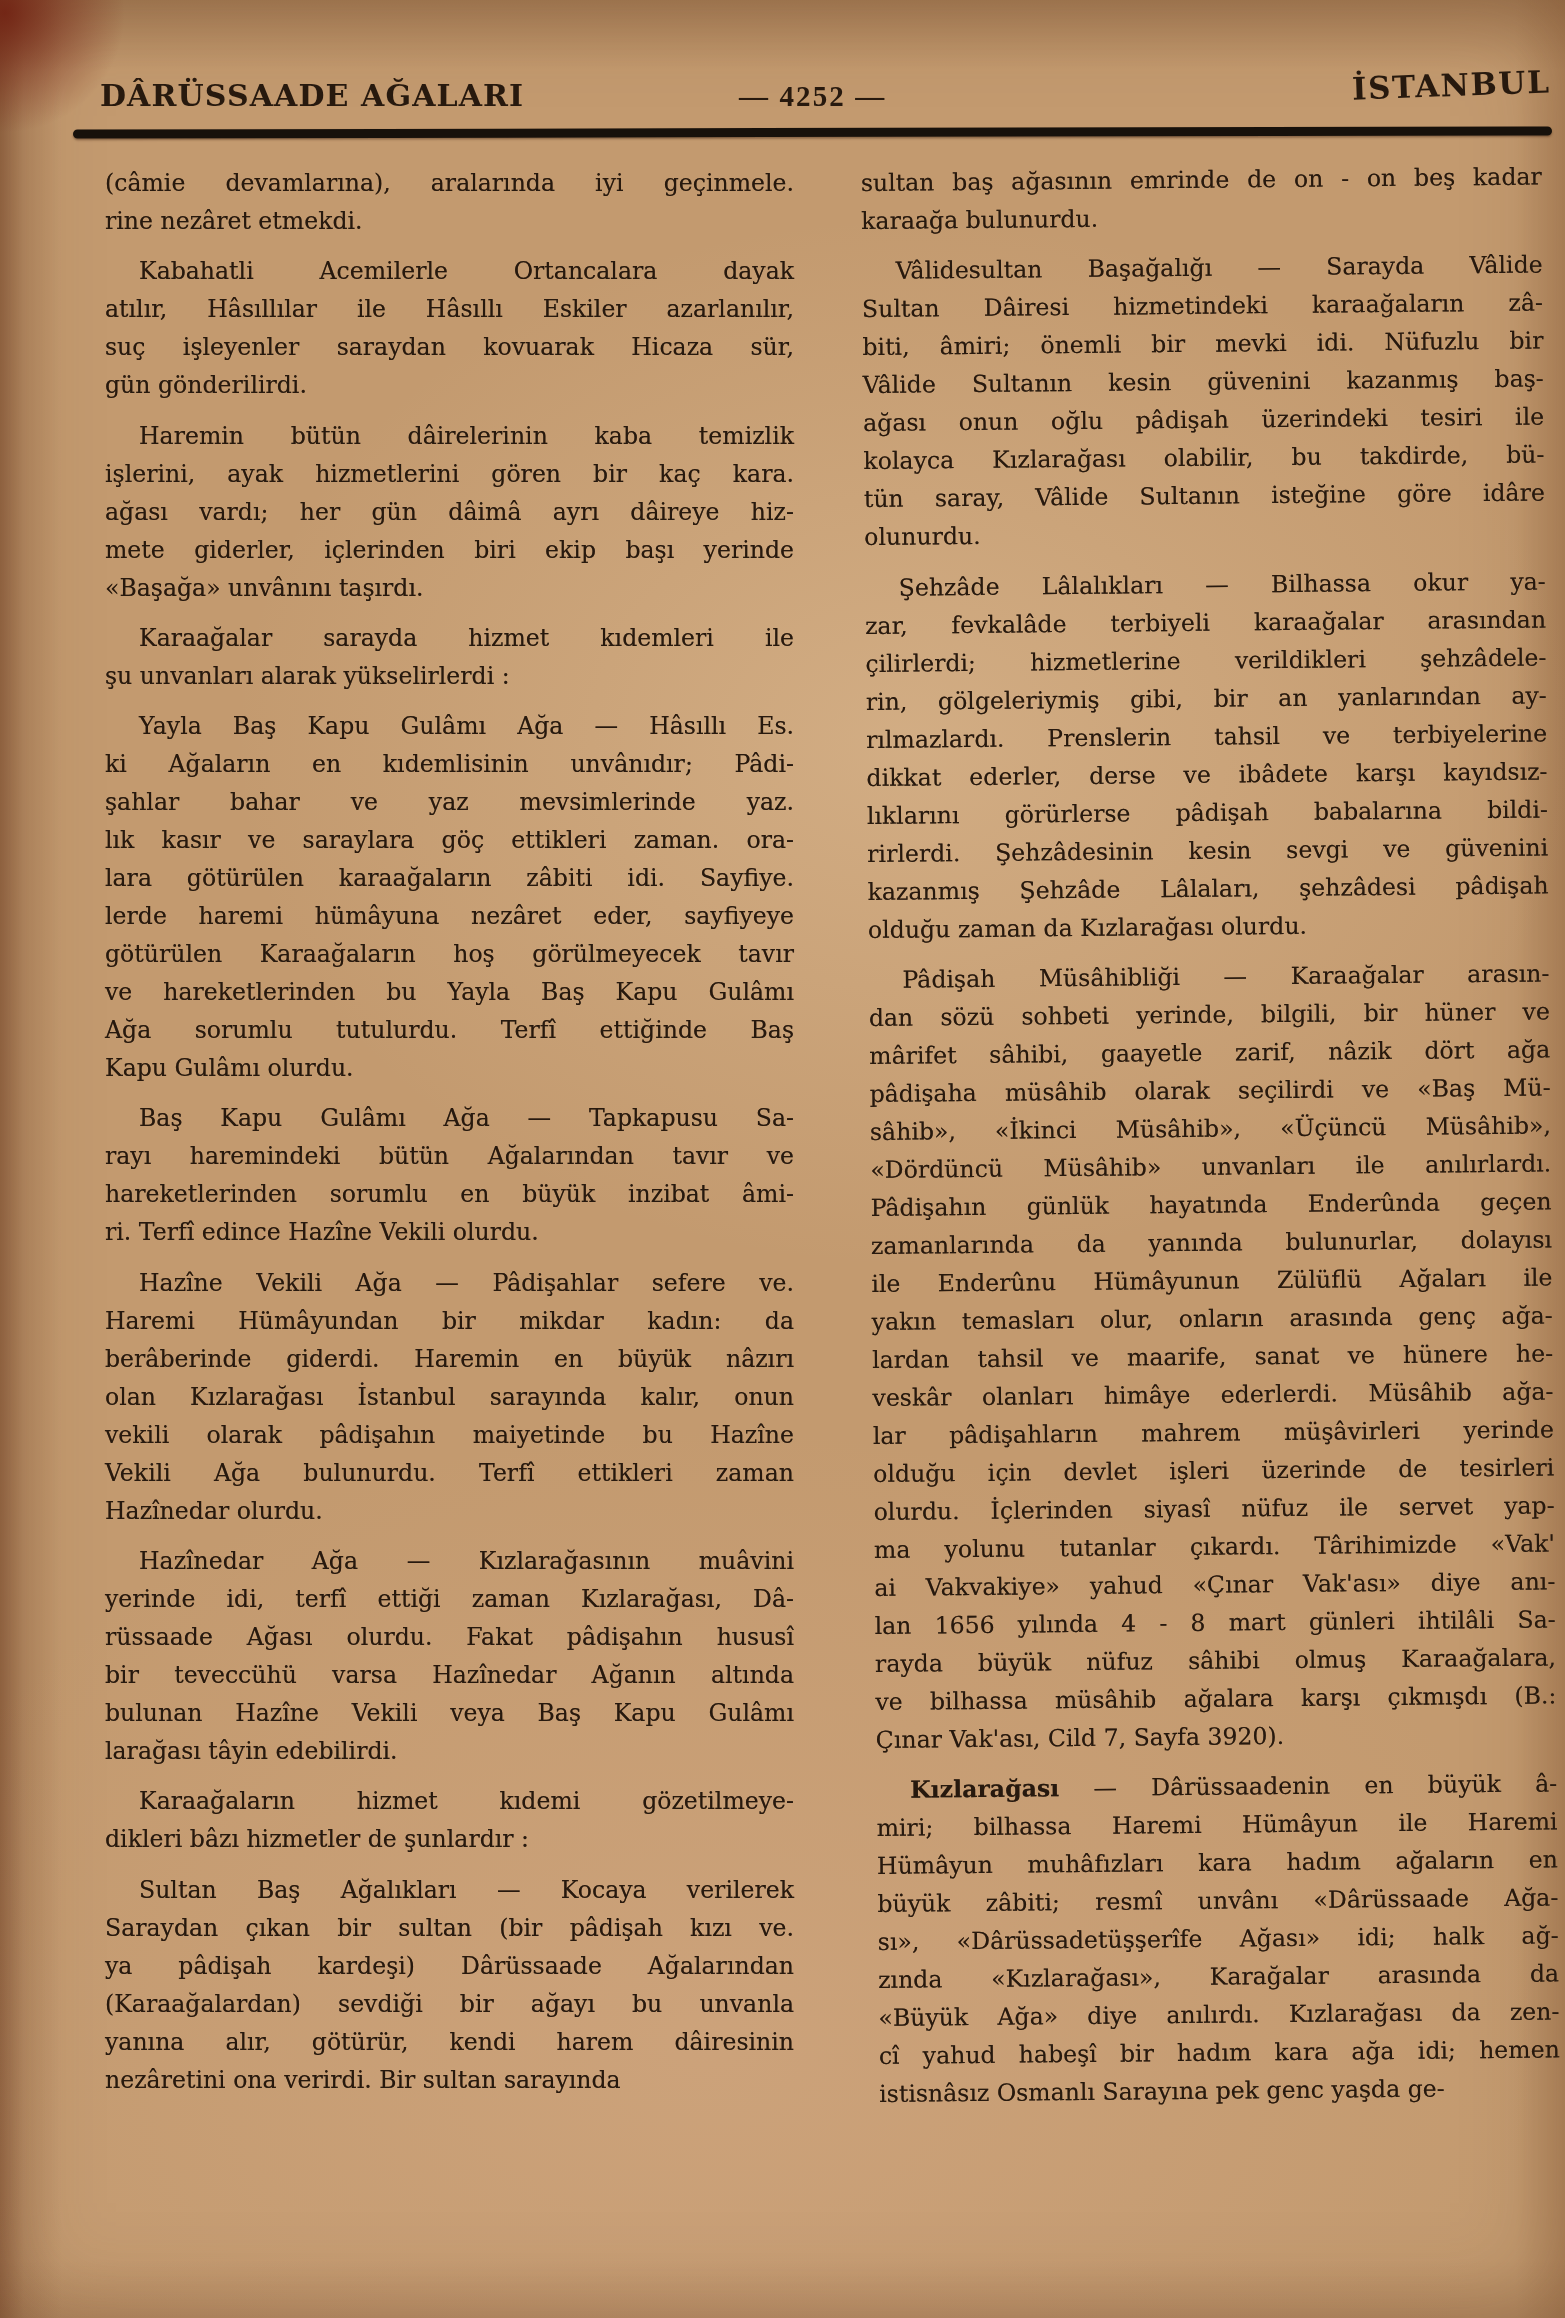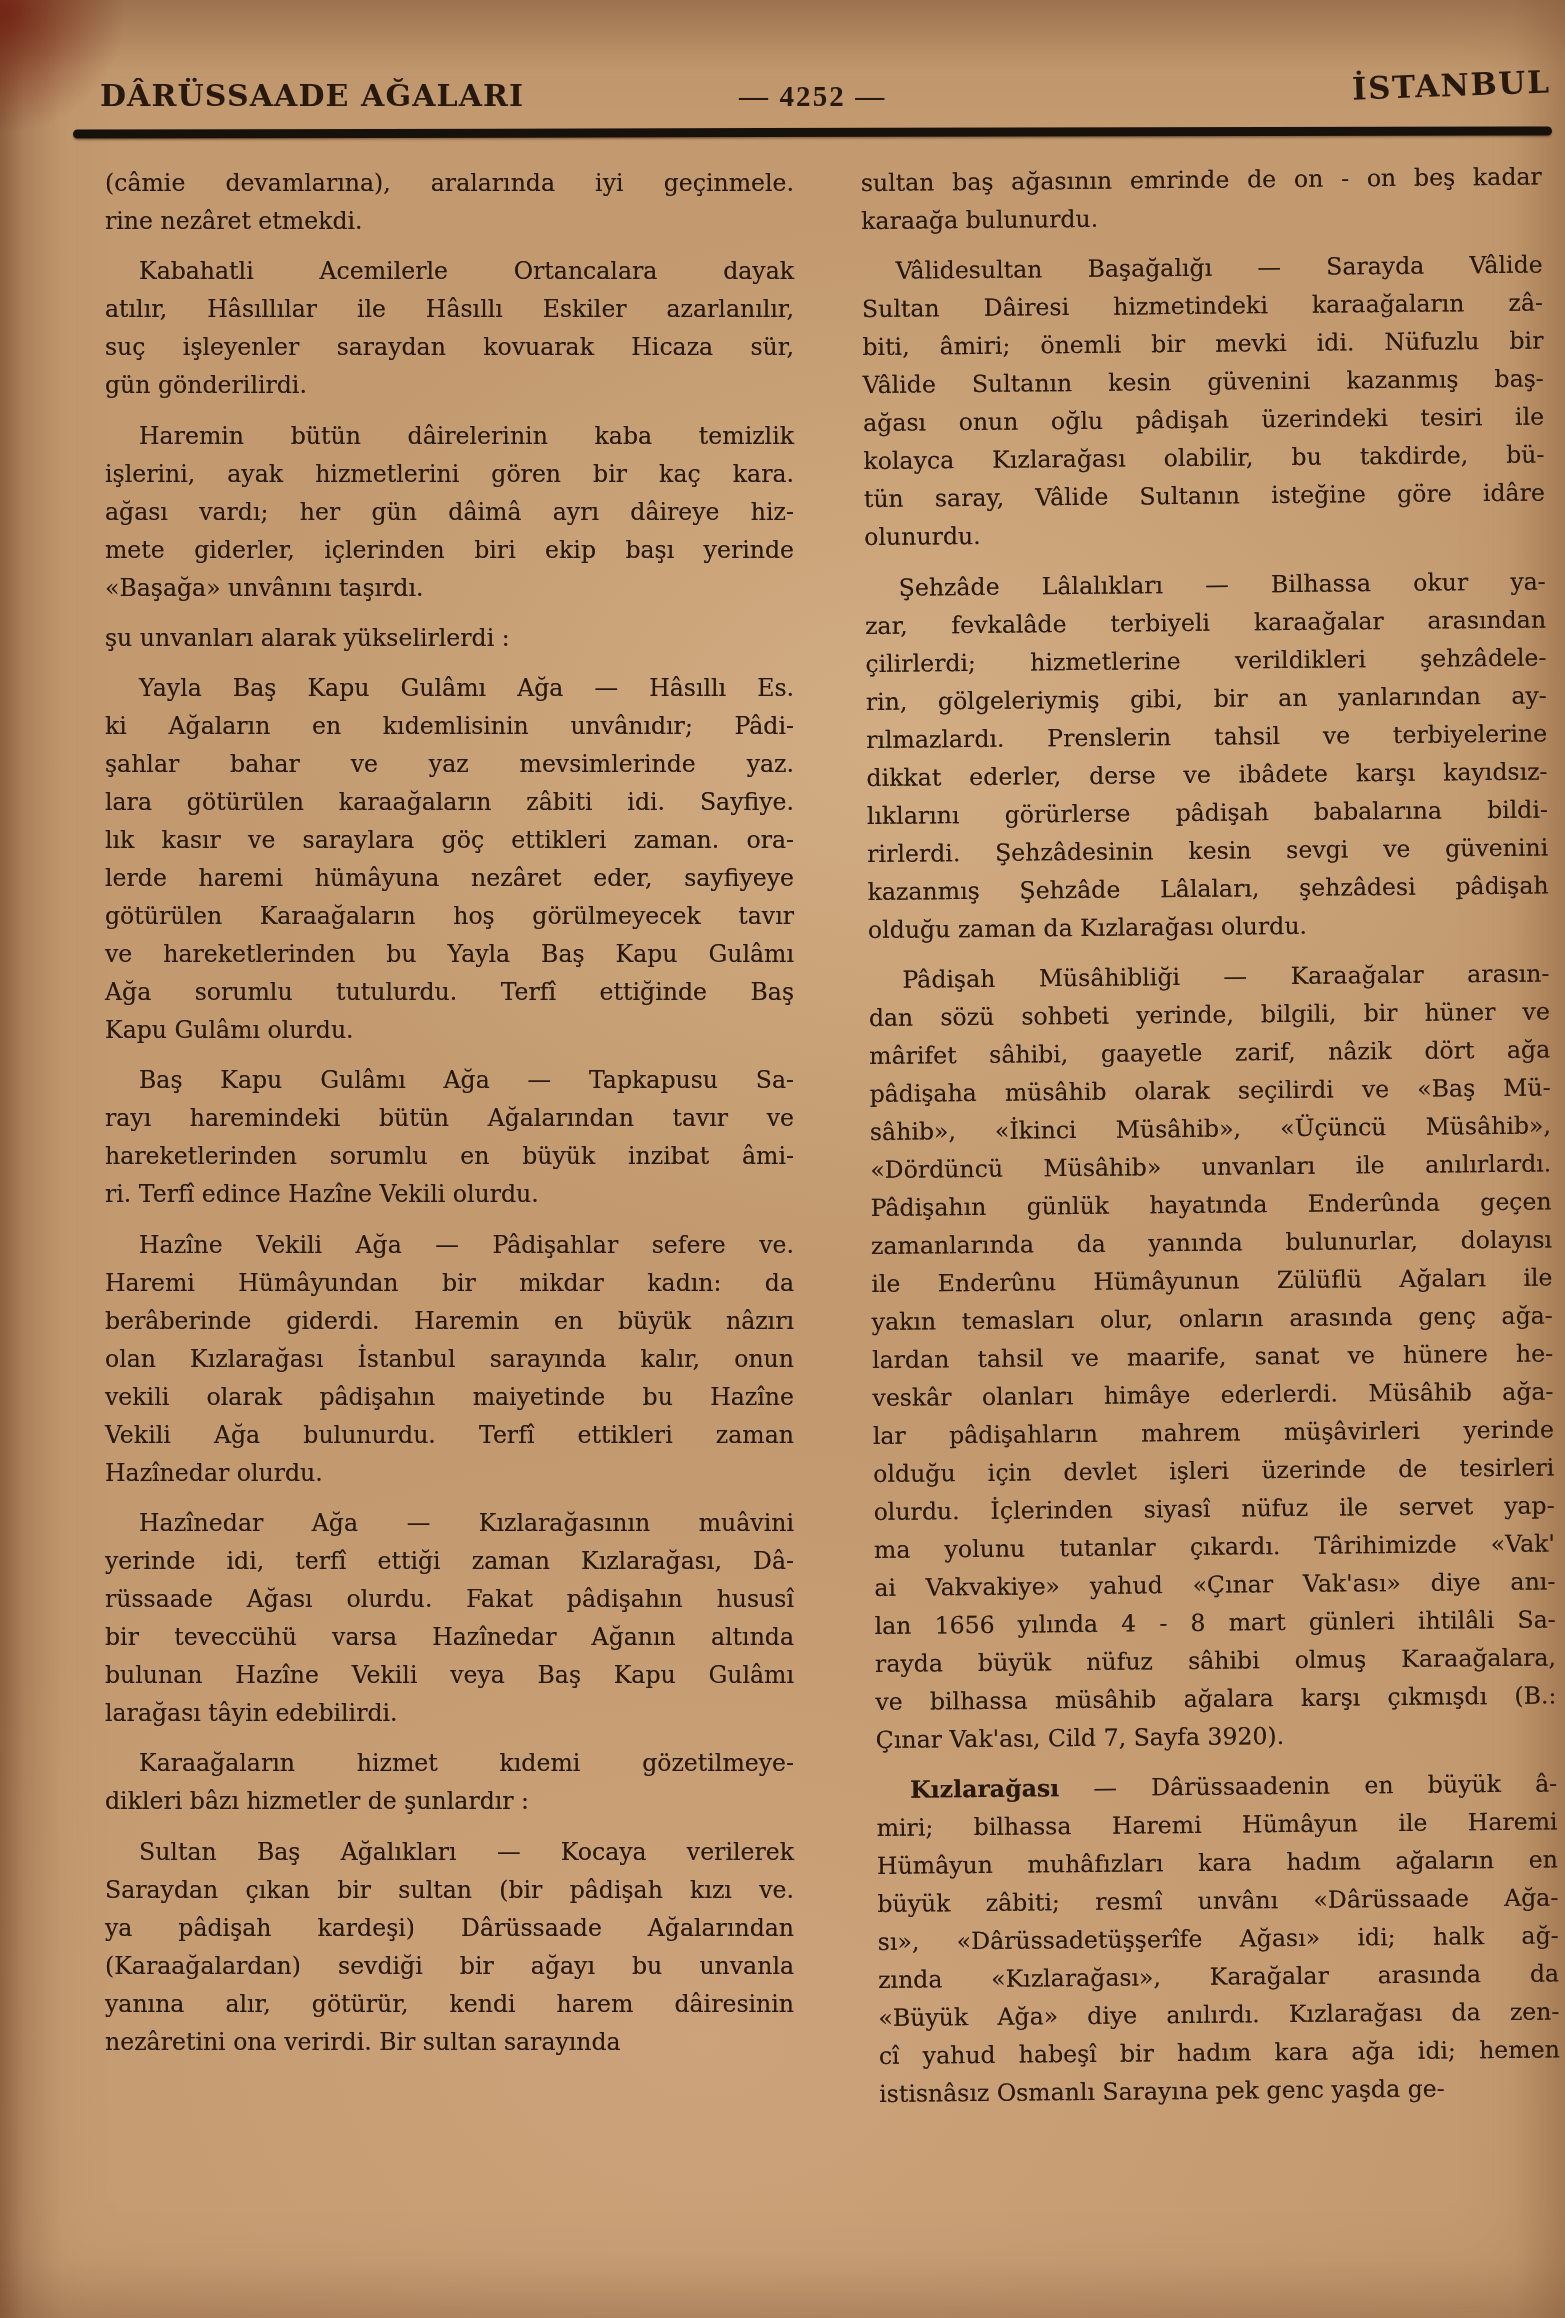--- a/index.html
+++ b/index.html
@@ -66,28 +66,29 @@
         <div class="line last">gün gönderilirdi.</div>
       </div>
       <div class="para">
         <div class="line first">Haremin bütün dâirelerinin kaba temizlik</div>
         <div class="line">işlerini, ayak hizmetlerini gören bir kaç kara.</div>
         <div class="line">ağası vardı; her gün dâimâ ayrı dâireye hiz-</div>
         <div class="line">mete giderler, içlerinden biri ekip başı yerinde</div>
         <div class="line last">«Başağa» unvânını taşırdı.</div>
       </div>
       <div class="para">
+        <div class="line first">Karaağalar sarayda hizmet kıdemleri ile</div>
         <div class="line last">şu unvanları alarak yükselirlerdi :</div>
       </div>
       <div class="para">
         <div class="line first">Yayla Baş Kapu Gulâmı Ağa — Hâsıllı Es.</div>
         <div class="line">ki Ağaların en kıdemlisinin unvânıdır; Pâdi-</div>
         <div class="line">şahlar bahar ve yaz mevsimlerinde yaz.</div>
+        <div class="line">lık kasır ve saraylara göç ettikleri zaman. ora-</div>
         <div class="line">lara götürülen karaağaların zâbiti idi. Sayfiye.</div>
-        <div class="line">lık kasır ve saraylara göç ettikleri zaman. ora-</div>
         <div class="line">lerde haremi hümâyuna nezâret eder, sayfiyeye</div>
         <div class="line">götürülen Karaağaların hoş görülmeyecek tavır</div>
         <div class="line">ve hareketlerinden bu Yayla Baş Kapu Gulâmı</div>
         <div class="line">Ağa sorumlu tutulurdu. Terfî ettiğinde Baş</div>
         <div class="line last">Kapu Gulâmı olurdu.</div>
       </div>
       <div class="para">
         <div class="line first">Baş Kapu Gulâmı Ağa — Tapkapusu Sa-</div>
         <div class="line">rayı haremindeki bütün Ağalarından tavır ve</div>
         <div class="line">hareketlerinden sorumlu en büyük inzibat âmi-</div>

